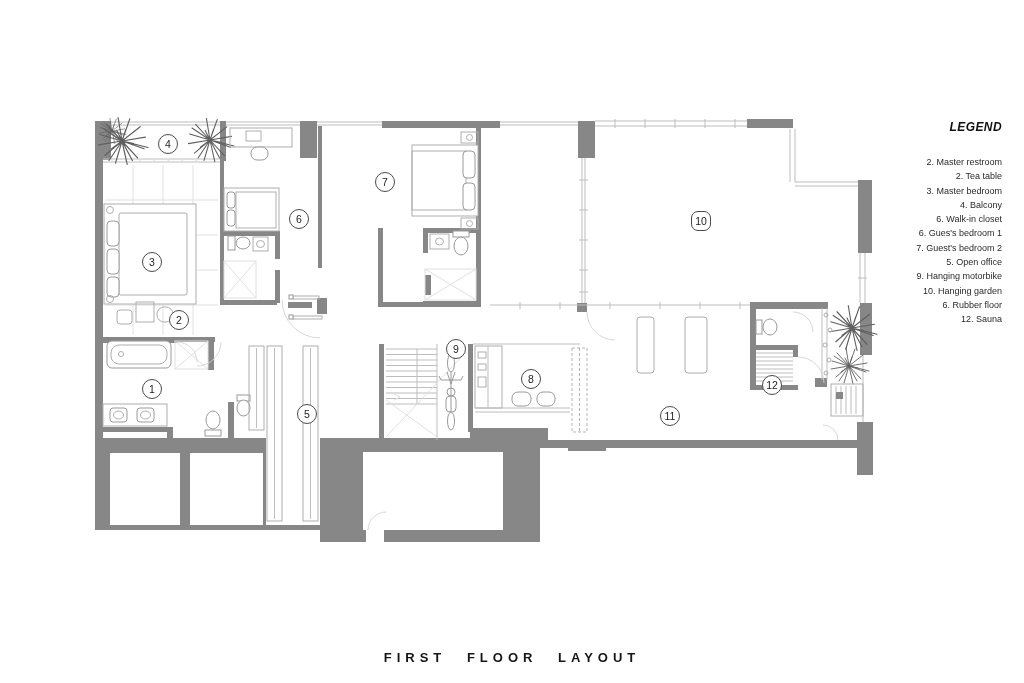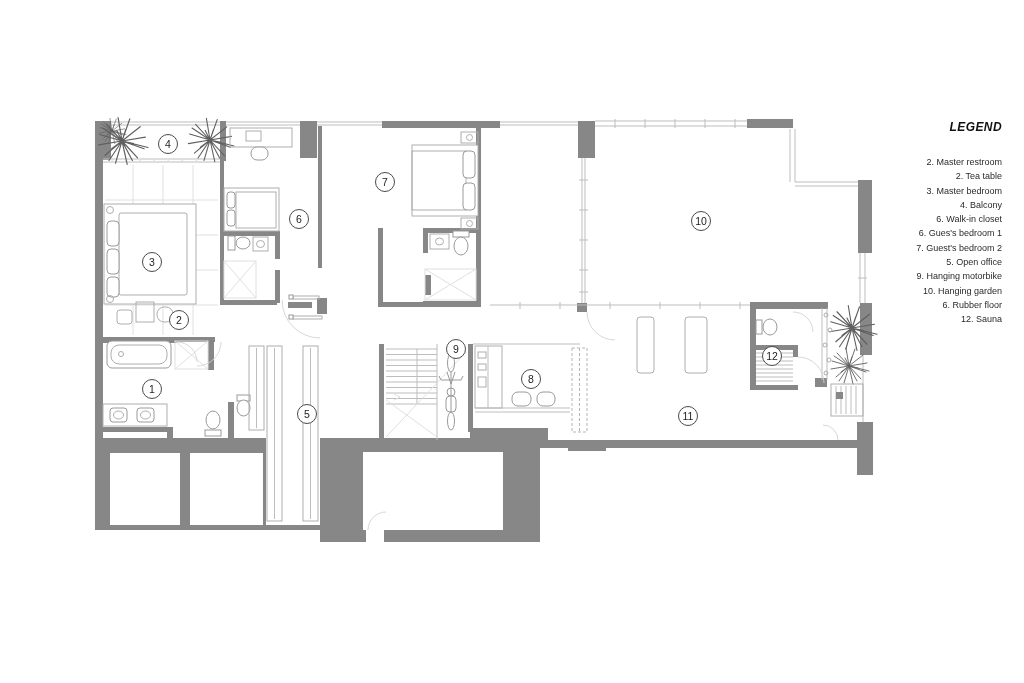--- a/index.html
+++ b/index.html
@@ -297,34 +297,35 @@
 
 <div class="marker" style="left:142px;top:379px;">1</div>
 <div class="marker" style="left:169px;top:310px;">2</div>
 <div class="marker" style="left:142px;top:252px;">3</div>
 <div class="marker" style="left:158px;top:134px;">4</div>
 <div class="marker" style="left:297px;top:404px;">5</div>
 <div class="marker" style="left:289px;top:209px;">6</div>
 <div class="marker" style="left:375px;top:172px;">7</div>
 <div class="marker" style="left:521px;top:369px;">8</div>
 <div class="marker" style="left:446px;top:339px;">9</div>
-<div class="marker" style="left:691px;top:211px;">10</div>
-<div class="marker" style="left:660px;top:406px;margin-left:18px;">11</div>
-<div class="marker" style="left:762px;top:346px;">12</div>
+<div class="marker" style="left:691px;top:211px;border-radius:7px;">10</div>
+<div class="marker" style="left:660px;top:406px;">11</div>
+<div class="marker" style="left:762px;top:375px;">12</div>
 
 <div id="legend">
   <div class="heading">LEGEND</div>
   <div class="legend-item">2. Master restroom</div>
   <div class="legend-item">2. Tea table</div>
   <div class="legend-item">3. Master bedroom</div>
   <div class="legend-item">4. Balcony</div>
   <div class="legend-item">6. Walk-in closet</div>
   <div class="legend-item">6. Gues's bedroom 1</div>
   <div class="legend-item">7. Guest's bedroom 2</div>
   <div class="legend-item">5. Open office</div>
   <div class="legend-item">9. Hanging motorbike</div>
   <div class="legend-item">10. Hanging garden</div>
   <div class="legend-item">6. Rubber floor</div>
   <div class="legend-item">12. Sauna</div>
 </div>
 
+<div id="title">FIRST FLOOR LAYOUT</div>
 
 </div>
 
 </body></html>

